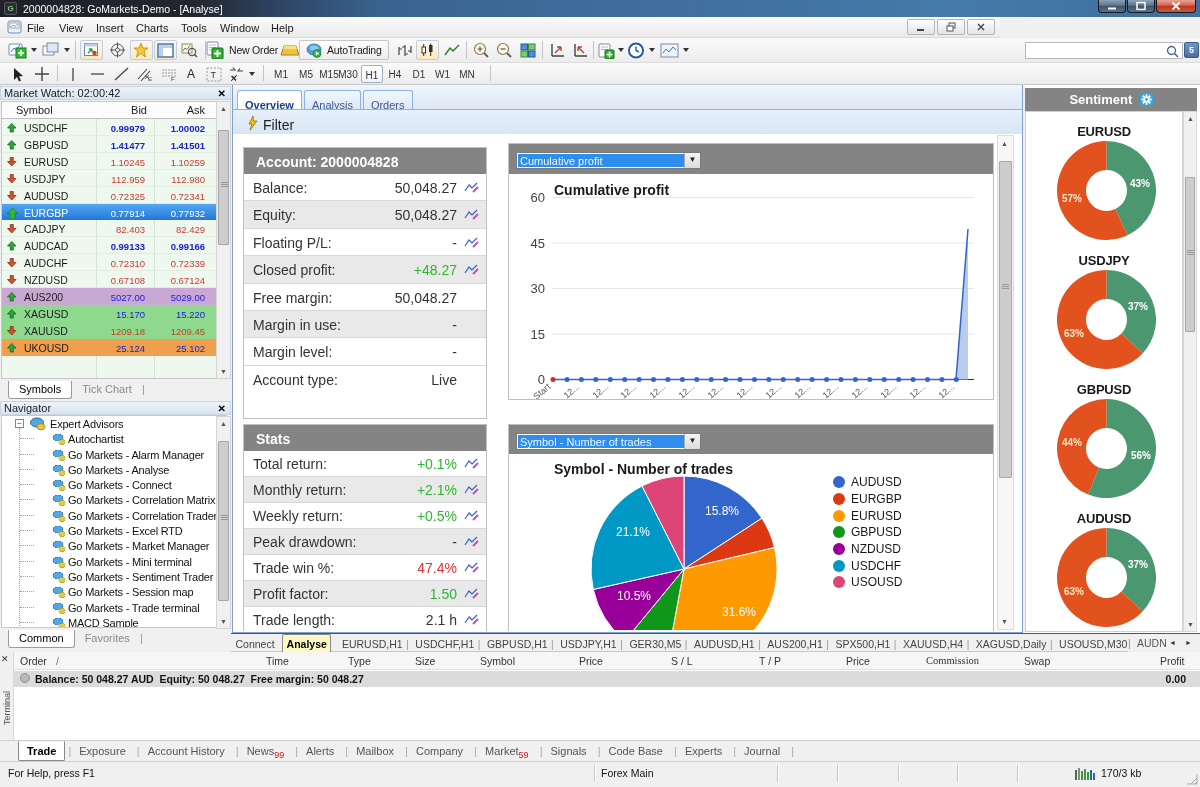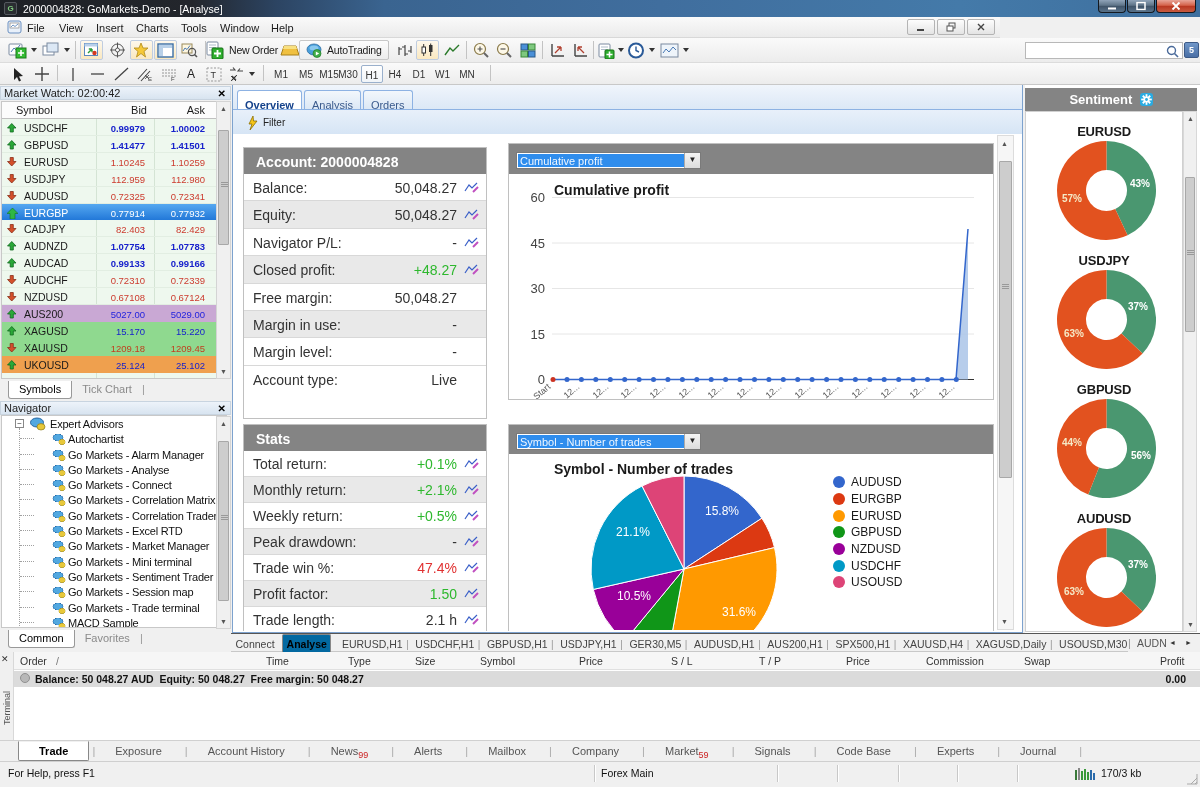--- a/index.html
+++ b/index.html
@@ -105,25 +105,25 @@
 .donuttitle { text-align:center; font-size:13px; font-weight:bold; color:#1a1a1a; letter-spacing:-0.2px; }
 
 
 #charttabs { position:absolute; left:231px; top:633px; width:969px; height:19px; background:#f0f0f0; border-top:1px solid #555; border-bottom:1px solid #c8c8c8; font-size:11px; }
 #terminal { position:absolute; left:0; top:652px; width:1200px; height:88px; background:#fff; }
 #termhdr { position:absolute; left:14px; top:0; width:1186px; height:18px; background:#f6f6f6; border-bottom:1px solid #e0e0e0; font-size:10.5px; color:#333; }
 .tcol { position:absolute; top:3px; }
 #balrow { position:absolute; left:14px; top:19px; width:1186px; height:16px; background:#dbdbdb; font-size:10.5px; font-weight:bold; color:#111; }
 #termtabs { position:absolute; left:0; top:740px; width:1200px; height:21px; background:#f0f0f0; border-top:1px solid #d0d0d0; font-size:11px; }
 #statusbar { position:absolute; left:0; top:761px; width:1200px; height:26px; background:#f0f0f0; border-top:1px solid #cfcfcf; font-size:10.5px; color:#111; }
-.ttab { display:inline-block; padding:3px 20px; color:#555; }
+.ttab { display:inline-block; padding:3px 8px; color:#555; }
 .ttab.on { background:#fff; border:1px solid #888; border-top:1px solid #f0f0f0; font-weight:bold; color:#000; border-radius:0 0 2px 2px; }
 .tsep2 { color:#aaa; }
 .ctab { display:inline-block; padding:3px 3.5px 0; color:#444; font-size:10.5px; height:18px; }
-.ctab.on { background:#0369a1; border:1px solid #888; border-bottom:none; font-weight:bold; color:#000; border-radius:2px 2px 0 0; margin:0 4px; }
+.ctab.on { background:#fef9c3; border:1px solid #888; border-bottom:none; font-weight:bold; color:#000; border-radius:2px 2px 0 0; margin:0 4px; }
 .csep { color:#999; font-size:10px; }
 .sdiv { position:absolute; top:3px; width:1px; height:17px; background:#c8c8c8; box-shadow:1px 0 0 #fff; }
 </style>
 </head>
 <body>
 
 <div id="titlebar">
   <div class="ticon">G</div>
   <div class="ttext">2000004828: GoMarkets-Demo - [Analyse]</div>
   <div class="winbtns">
@@ -493,28 +493,20 @@
             <path d="M4.75,9 L0.5,4.5 L3.2,4.5 L3.2,0.5 L6.3,0.5 L6.3,4.5 L9,4.5 Z" fill="#d4502a" stroke="#8a301a" stroke-width="0.8"></path>
           </svg>
           <span class="sym">CADJPY</span>
           <span class="bid dn">82.403</span>
           <span class="ask dn">82.429</span>
         </div>
       <div class="mwrow">
           <svg class="arr" width="10" height="10">
             <path d="M4.75,0.5 L9,5 L6.3,5 L6.3,9 L3.2,9 L3.2,5 L0.5,5 Z" fill="#2aa838" stroke="#0f6a1f" stroke-width="0.8"></path>
           </svg>
-          <span class="sym">AUDNZD</span>
-          <span class="bid up">1.07754</span>
-          <span class="ask up">1.07783</span>
-        </div>
-      <div class="mwrow">
-          <svg class="arr" width="10" height="10">
-            <path d="M4.75,0.5 L9,5 L6.3,5 L6.3,9 L3.2,9 L3.2,5 L0.5,5 Z" fill="#2aa838" stroke="#0f6a1f" stroke-width="0.8"></path>
-          </svg>
           <span class="sym">AUDCAD</span>
           <span class="bid up">0.99133</span>
           <span class="ask up">0.99166</span>
         </div>
       <div class="mwrow">
           <svg class="arr" width="10" height="10">
             <path d="M4.75,9 L0.5,4.5 L3.2,4.5 L3.2,0.5 L6.3,0.5 L6.3,4.5 L9,4.5 Z" fill="#d4502a" stroke="#8a301a" stroke-width="0.8"></path>
           </svg>
           <span class="sym">AUDCHF</span>
           <span class="bid dn">0.72310</span>
@@ -633,21 +625,21 @@
 
 <div id="main">
   <div style="position:absolute;left:0;top:0;width:789px;height:24px;background:linear-gradient(180deg,#f0f5fc 0%,#dce8f6 100%);"></div>
   <div id="mtabs" style="left:4px;">
     <span class="mtab on">Overview</span><span class="mtab">Analysis</span><span class="mtab">Orders</span>
   </div>
   <div id="filterbar">
     <svg style="position:absolute;left:12px;top:5px;" width="16" height="16">
         <path d="M8,1 L4,9 L7,9 L5,15 L12,6 L8.5,6 Z" fill="#f5c518" stroke="#8a6d00" stroke-width="0.8"></path>
       </svg>
-    <span style="position:absolute;left:30px;top:7px;font-size:10px;">Filter</span>
+    <span style="position:absolute;left:30px;top:7px;font-size:14px;">Filter</span>
   </div>
   <div id="content">
 
     <div class="gpanel" style="left:10px;top:13px;width:244px;height:272px;">
       <div class="gpanelhdr">Account: 2000004828</div>
       <div class="acctrow">
           <span class="lbl">Balance:</span>
           <span class="val">50,048.27</span>
           <svg class="ico" width="16" height="13">
             <path d="M1,10 L5,4 L8,7 L13,2" stroke="#3a5fc8" fill="none" stroke-width="1.2"></path>
@@ -656,21 +648,21 @@
         </div>
       <div class="acctrow alt">
           <span class="lbl">Equity:</span>
           <span class="val">50,048.27</span>
           <svg class="ico" width="16" height="13">
             <path d="M1,10 L5,4 L8,7 L13,2" stroke="#3a5fc8" fill="none" stroke-width="1.2"></path>
             <path d="M9,11 L14,6" stroke="#c050c0" stroke-width="2"></path>
           </svg>
         </div>
       <div class="acctrow">
-          <span class="lbl">Navigator P/L:</span>
+          <span class="lbl">Floating P/L:</span>
           <span class="val">-</span>
           <svg class="ico" width="16" height="13">
             <path d="M1,10 L5,4 L8,7 L13,2" stroke="#3a5fc8" fill="none" stroke-width="1.2"></path>
             <path d="M9,11 L14,6" stroke="#c050c0" stroke-width="2"></path>
           </svg>
         </div>
       <div class="acctrow alt">
           <span class="lbl">Closed profit:</span>
           <span class="val grn">+48.27</span>
           <svg class="ico" width="16" height="13">
@@ -961,21 +953,21 @@
     <span class="tcol" style="left:6px;">Order</span>
       <span class="tcol" style="left:42px;color:#777;">/</span>
     <span class="tcol" style="left:252px;">Time</span>
     <span class="tcol" style="left:334px;">Type</span>
     <span class="tcol" style="left:401px;">Size</span>
     <span class="tcol" style="left:466px;">Symbol</span>
     <span class="tcol" style="left:565px;">Price</span>
     <span class="tcol" style="left:657px;">S / L</span>
     <span class="tcol" style="left:745px;">T / P</span>
     <span class="tcol" style="left:832px;">Price</span>
-    <span class="tcol" style="left:912px;">Commission</span>
+    <span class="tcol" style="left:912px;font-family:Liberation Serif, serif;">Commission</span>
     <span class="tcol" style="left:1010px;">Swap</span>
     <span class="tcol" style="left:1146px;">Profit</span>
   </div>
   <div id="balrow">
     <span style="position:absolute;left:6px;top:2px;width:10px;height:10px;border-radius:50%;background:#b8b8b8;border:1px solid #909090;"></span>
     <span style="position:absolute;left:21px;top:2px;">Balance: 50 048.27 AUD&nbsp;&nbsp;Equity: 50 048.27&nbsp;&nbsp;Free margin: 50 048.27</span>
     <span style="position:absolute;right:14px;top:2px;">0.00</span>
   </div>
 </div>
 <div id="termtabs">

